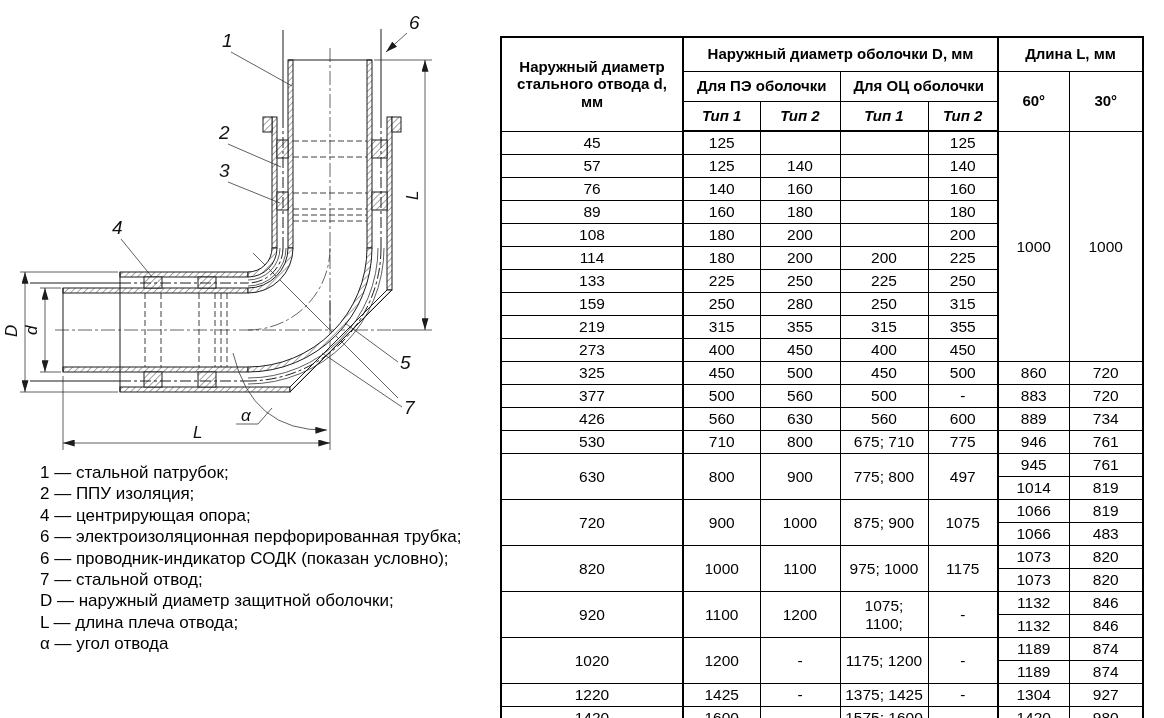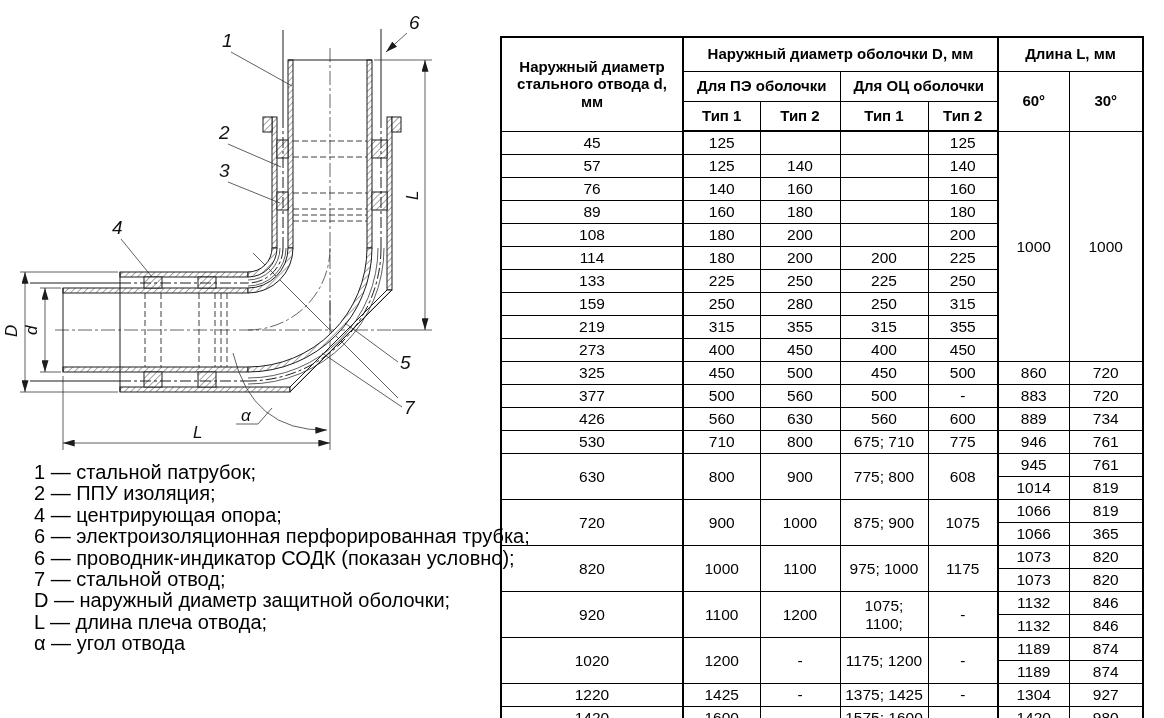--- a/index.html
+++ b/index.html
@@ -12,32 +12,32 @@
   #drawing{position:absolute;left:0;top:0;}
   .ln2{stroke:#1c1c1c;stroke-width:1;fill:none;}
   .tn{stroke:#2b2b2b;stroke-width:0.75;fill:none;}
   .hd{stroke:#2b2b2b;stroke-width:0.9;fill:none;stroke-dasharray:6 3;}
   .cl{stroke:#3c3c3c;stroke-width:0.8;fill:none;stroke-dasharray:14 3 3 3;}
   .wr{stroke:#1c1c1c;stroke-width:1;fill:none;stroke-dasharray:11 3 3 3;}
   .wall{fill:url(#ht);stroke:#1c1c1c;stroke-width:1;}
   .callout{font:italic 19px "Liberation Sans",sans-serif;fill:#111;}
   .dimlbl{font:italic 17px "Liberation Sans",sans-serif;fill:#111;}
   
-  #legend{position:absolute;left:34px;top:462px;font-size:20px;line-height:21.4px;color:#000;}
+  #legend{position:absolute;left:40px;top:462px;font-size:17px;line-height:21.4px;color:#000;}
   
   #spec-table{
     position:absolute;left:500px;top:36px;border-collapse:collapse;table-layout:fixed;
     border:2px solid #000;
   }
   #spec-table th,#spec-table td{
     border:1px solid #000;text-align:center;vertical-align:middle;padding:0 2px;
   }
   #spec-table th{font-weight:bold;font-size:15px;line-height:1.18;}
   #spec-table td{font-size:15.5px;height:22px;line-height:1.1;white-space:pre-line;}
-  #spec-table thead tr:last-child th{border-bottom:2px solid #000;}
+  #spec-table thead tr:last-child th{border-bottom:2px solid #000;font-style:italic;}
   .bl2{border-left:2px solid #000 !important;}
   .hr1{height:34px;} .hr2{height:30px;} .hr3{height:30px;}
 </style>
 </head>
 <body>
 
 <svg id="drawing" width="497" height="460" viewBox="0 0 497 460" xmlns="http://www.w3.org/2000/svg">
   <defs>
     <pattern id="ht" width="4.5" height="4.5" patternUnits="userSpaceOnUse" patternTransform="rotate(45)">
       <rect width="4.5" height="4.5" fill="#ffffff"></rect>
@@ -334,40 +334,40 @@
         <td>675; 710</td>
         <td>775</td>
         <td class="bl2">946</td>
         <td>761</td>
       </tr>
       <tr>
         <td rowspan="2">630</td>
         <td rowspan="2" class="bl2">800</td>
         <td rowspan="2">900</td>
         <td rowspan="2">775; 800</td>
-        <td rowspan="2">608</td>
+        <td rowspan="2">497</td>
         <td class="bl2">945</td>
         <td>761</td>
       </tr>
       <tr>
         <td class="bl2">1014</td>
         <td>819</td>
       </tr>
       <tr>
         <td rowspan="2">720</td>
         <td rowspan="2" class="bl2">900</td>
         <td rowspan="2">1000</td>
         <td rowspan="2">875; 900</td>
         <td rowspan="2">1075</td>
         <td class="bl2">1066</td>
         <td>819</td>
       </tr>
       <tr>
         <td class="bl2">1066</td>
-        <td>365</td>
+        <td>483</td>
       </tr>
       <tr>
         <td rowspan="2">820</td>
         <td rowspan="2" class="bl2">1000</td>
         <td rowspan="2">1100</td>
         <td rowspan="2">975; 1000</td>
         <td rowspan="2">1175</td>
         <td class="bl2">1073</td>
         <td>820</td>
       </tr>

